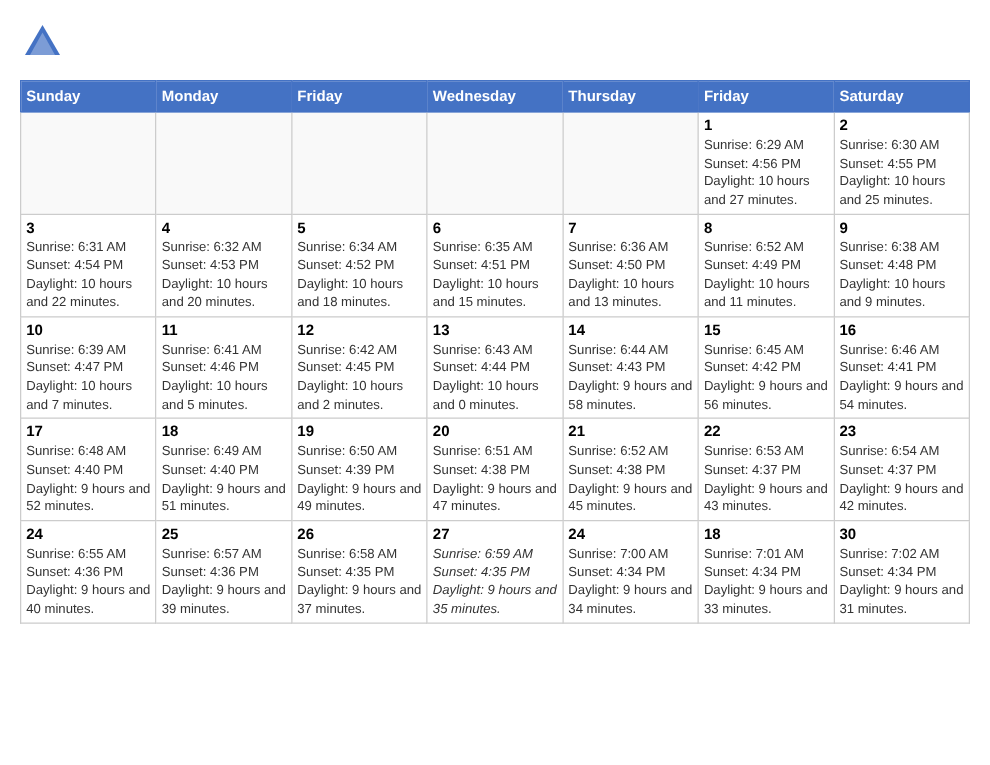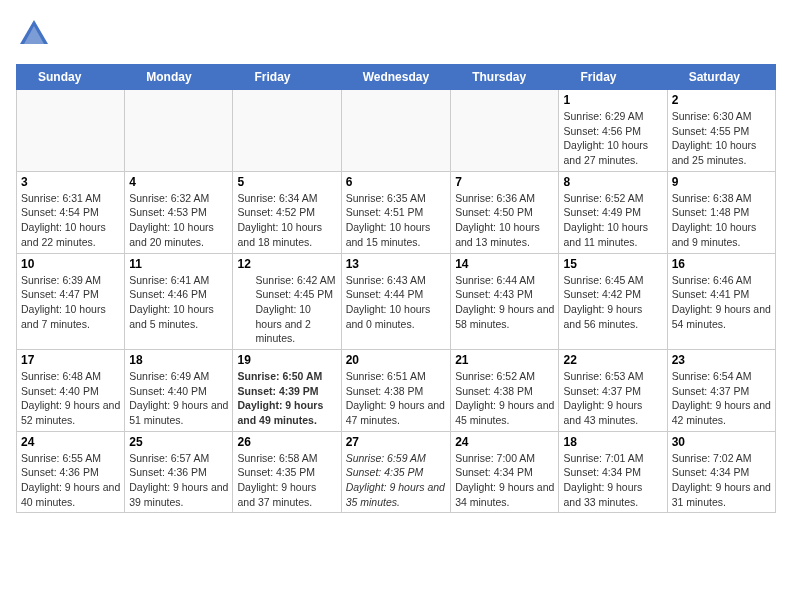--- a/index.html
+++ b/index.html
@@ -53,21 +53,21 @@
       color: #444;
     }
     .calendar {
       width: 100%;
       border-collapse: collapse;
       font-size: 11px;
     }
     .calendar th {
       background: #4472c4;
       color: #fff;
-      padding: 5px 21px;
+      padding: 5px 4px;
       text-align: left;
       font-size: 12px;
       border: 1px solid #4472c4;
     }
     .calendar td {
       border: 1px solid #ccc;
       padding: 3px 4px;
       vertical-align: top;
       width: calc(100% / 7);
       height: 78px;
@@ -173,40 +173,40 @@
         </td>
         <td>
           <span class="day-num">8</span>
           <div class="day-info" style="white-space: pre-line;">Sunrise: 6:52 AM
 Sunset: 4:49 PM
 Daylight: 10 hours and 11 minutes.</div>
         </td>
         <td>
           <span class="day-num">9</span>
           <div class="day-info" style="white-space: pre-line;">Sunrise: 6:38 AM
-Sunset: 1:48 PM
+Sunset: 4:48 PM
 Daylight: 10 hours and 9 minutes.</div>
         </td>
       </tr>
       <tr>
         <td>
           <span class="day-num">10</span>
           <div class="day-info" style="white-space: pre-line;">Sunrise: 6:39 AM
 Sunset: 4:47 PM
 Daylight: 10 hours and 7 minutes.</div>
         </td>
         <td>
           <span class="day-num">11</span>
           <div class="day-info" style="white-space: pre-line;">Sunrise: 6:41 AM
 Sunset: 4:46 PM
 Daylight: 10 hours and 5 minutes.</div>
         </td>
         <td>
           <span class="day-num">12</span>
-          <div class="day-info" style="white-space: pre-line; margin-left: 18px;">Sunrise: 6:42 AM
+          <div class="day-info" style="white-space: pre-line;">Sunrise: 6:42 AM
 Sunset: 4:45 PM
 Daylight: 10 hours and 2 minutes.</div>
         </td>
         <td>
           <span class="day-num">13</span>
           <div class="day-info" style="white-space: pre-line;">Sunrise: 6:43 AM
 Sunset: 4:44 PM
 Daylight: 10 hours and 0 minutes.</div>
         </td>
         <td>
@@ -236,21 +236,21 @@
 Daylight: 9 hours and 52 minutes.</div>
         </td>
         <td>
           <span class="day-num">18</span>
           <div class="day-info" style="white-space: pre-line;">Sunrise: 6:49 AM
 Sunset: 4:40 PM
 Daylight: 9 hours and 51 minutes.</div>
         </td>
         <td>
           <span class="day-num">19</span>
-          <div class="day-info" style="white-space: pre-line; font-weight: bold;">Sunrise: 6:50 AM
+          <div class="day-info" style="white-space: pre-line;">Sunrise: 6:50 AM
 Sunset: 4:39 PM
 Daylight: 9 hours and 49 minutes.</div>
         </td>
         <td>
           <span class="day-num">20</span>
           <div class="day-info" style="white-space: pre-line;">Sunrise: 6:51 AM
 Sunset: 4:38 PM
 Daylight: 9 hours and 47 minutes.</div>
         </td>
         <td>

